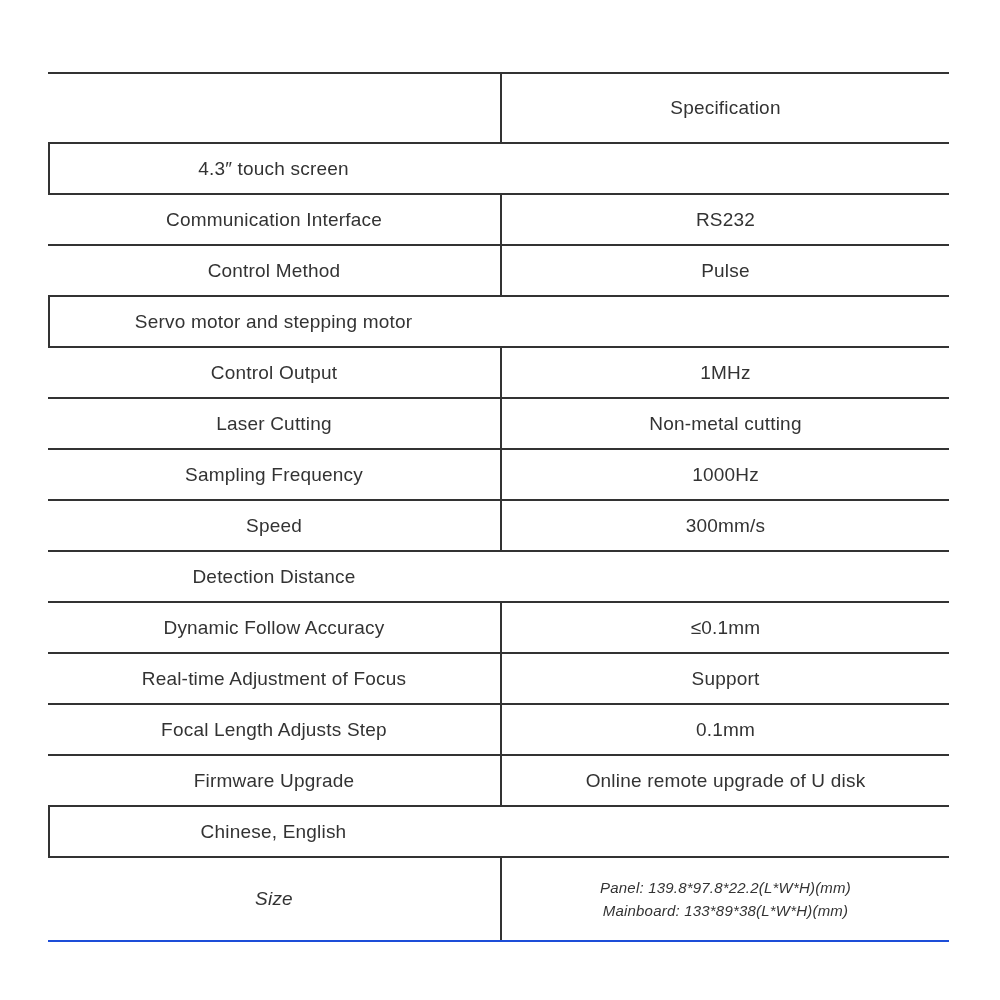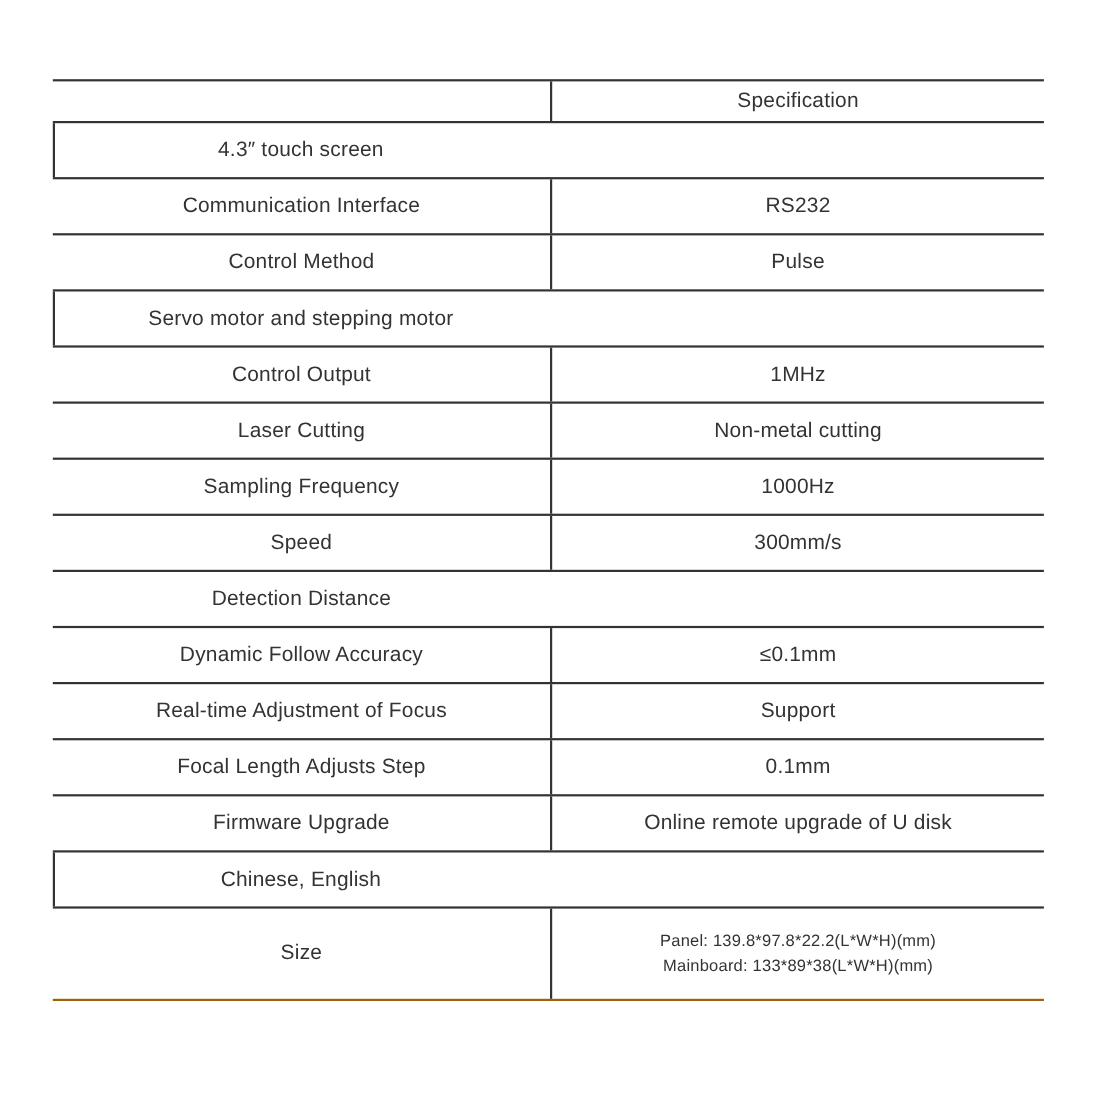--- a/index.html
+++ b/index.html
@@ -14,23 +14,23 @@
     position: absolute;
     left: 48px;
     top: 72px;
     width: 901px;
   }
   .row {
     display: flex;
     border-top: 2px solid #333333;
     height: 51px;
   }
-  .row.header-row { height: 38px; }
+  .row.header-row { height: 70px; }
   .row.size-row { height: 86px; }
-  .row.last { border-bottom: 2px solid #a16207; }
+  .row.last { border-bottom: 2px solid #1d4ed8; font-style: italic; }
   .cell {
     display: flex;
     align-items: center;
     justify-content: center;
     text-align: center;
     font-size: 19px;
     letter-spacing: 0.2px;
   }
   .cell.left  { width: 452px; }
   .cell.right { width: 449px; border-left: 2px solid #333333; }

